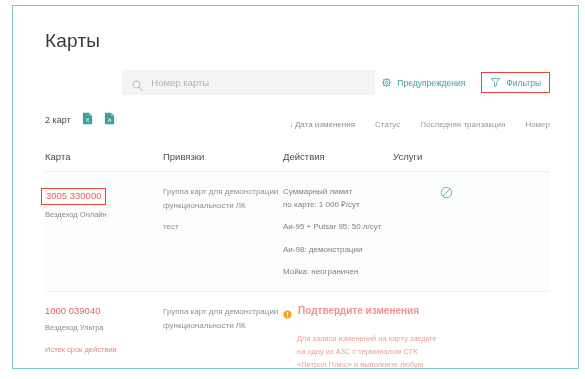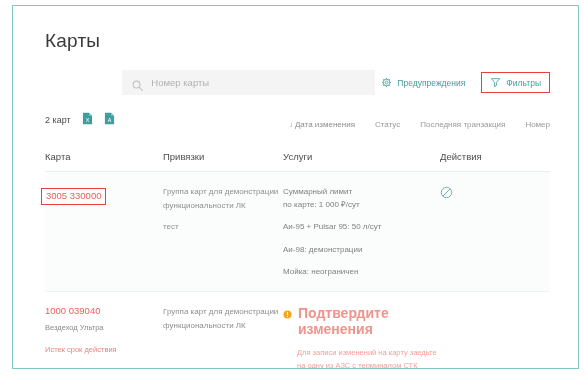--- a/index.html
+++ b/index.html
@@ -226,21 +226,21 @@
   .warn-head {
     display: flex;
     align-items: flex-start;
     gap: 6px;
   }
   .warn-icon {
     flex: 0 0 auto;
     margin-top: 0px;
   }
   .warn-title {
-    font-size: 14px;
+    font-size: 10px;
     color: #f0938c;
     font-weight: bold;
   }
   .warn-body {
     margin-top: 9px;
     margin-left: 14px;
     font-size: 7.5px;
     color: #f0a09a;
     line-height: 1.75;
   }
@@ -327,30 +327,31 @@
       <div class="sort-item">Последняя транзакция</div>
       <div class="sort-item">Номер</div>
     </div>
   </div>
 
   <div class="table">
 
     <div class="thead">
       <div class="th col-card">Карта</div>
       <div class="th col-links">Привязки</div>
+      <div class="th col-act">Действия</div>
       <div class="th col-serv">Услуги</div>
-      <div class="th col-act">Действия</div>
     </div>
 
     <div class="trow tinted">
 
       <div class="col-card">
         <div>
           <span class="card-num boxed">3005 330000</span>
         </div>
+        <div class="card-sub">Вездеход Онлайн</div>
       </div>
 
       <div class="col-links">
         <div class="links-text">Группа карт для демонстрации функциональности ЛК</div>
         <div class="links-extra">тест</div>
       </div>
 
       <div class="col-serv">
         <div class="serv-line">Суммарный лимит</div>
         <div class="serv-line tight">по карте: 1 000 ₽/сут</div>

